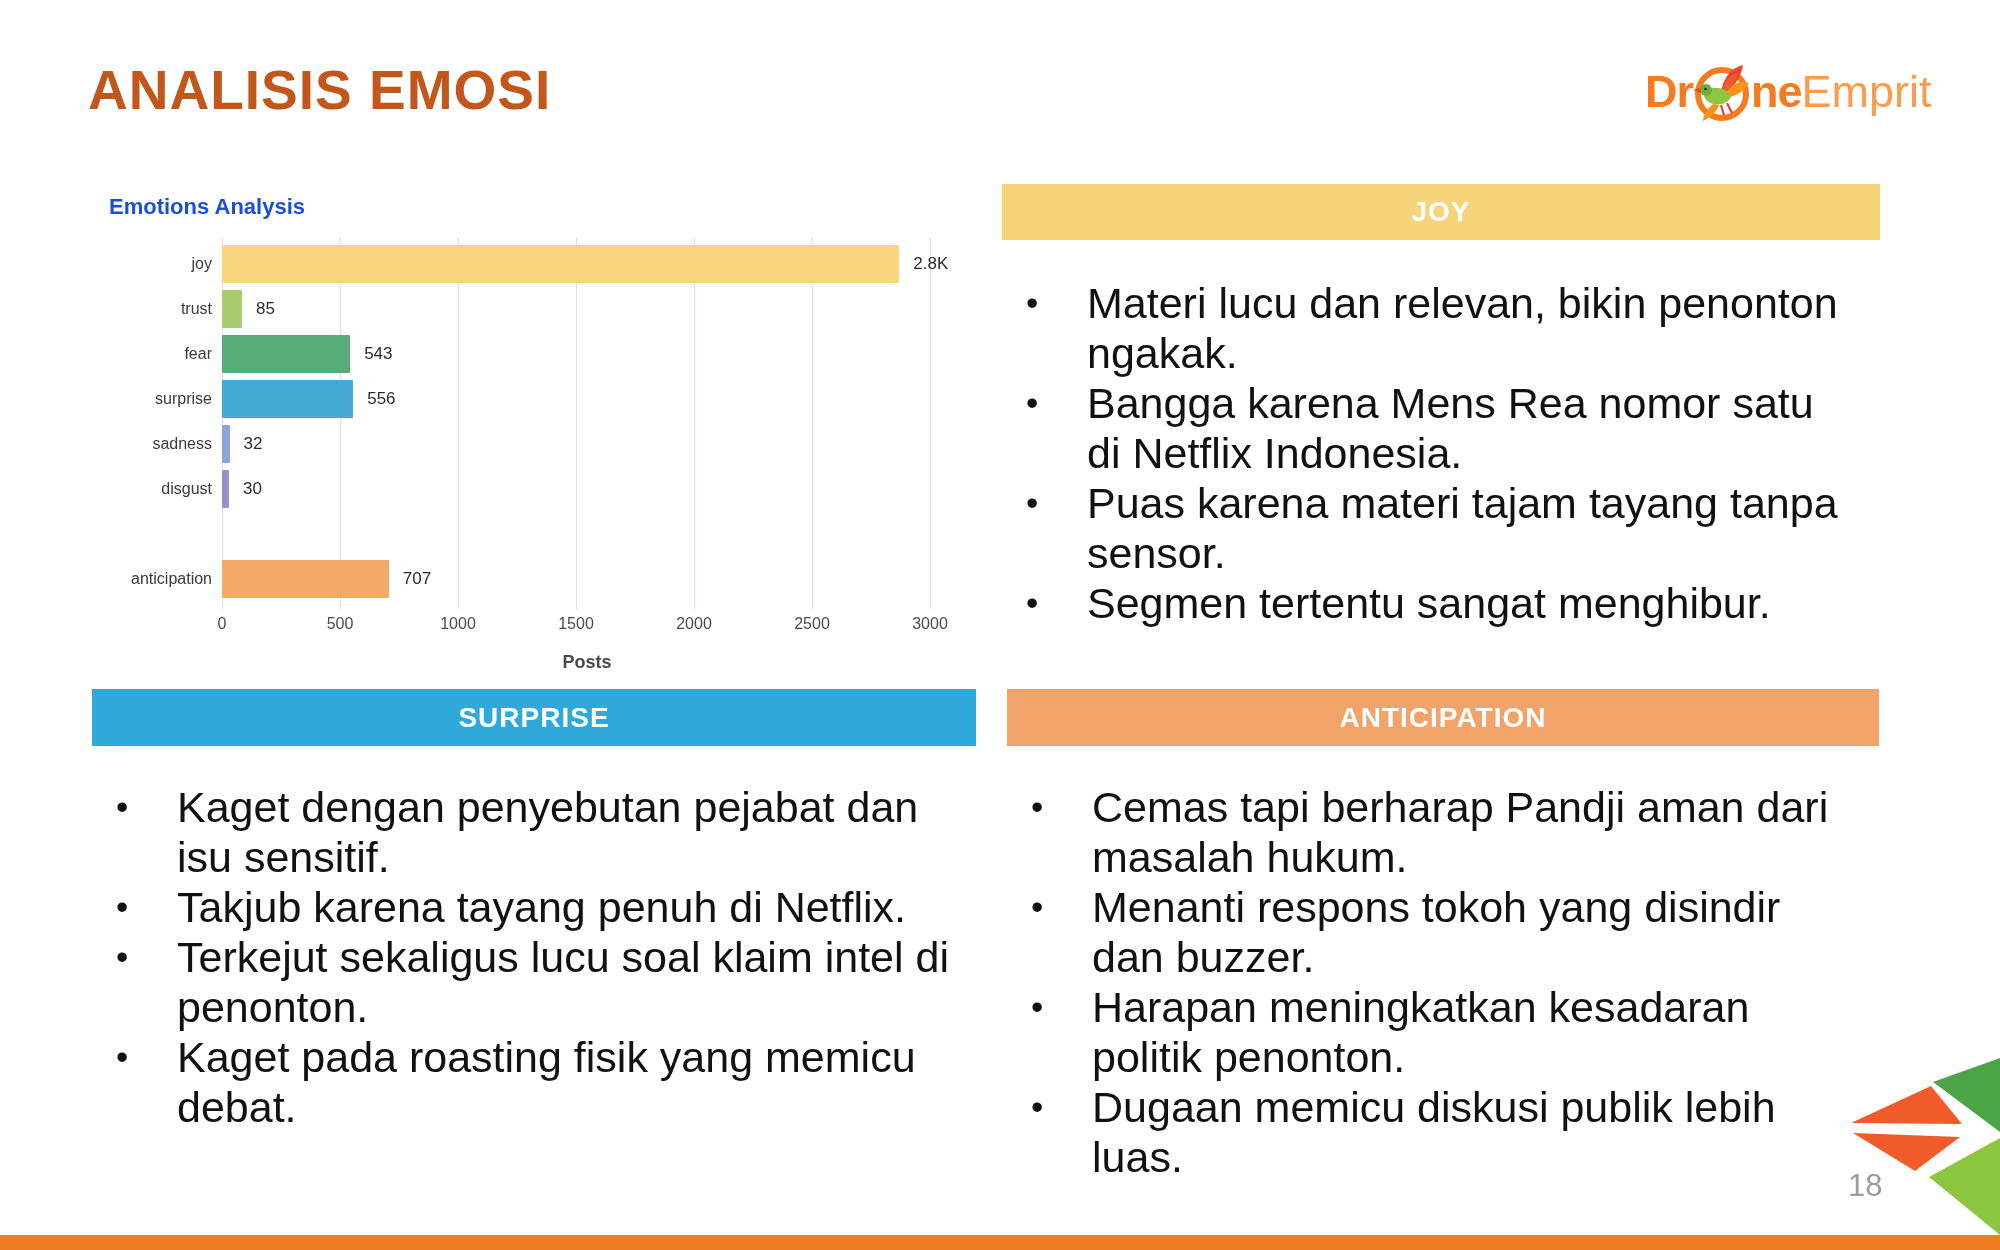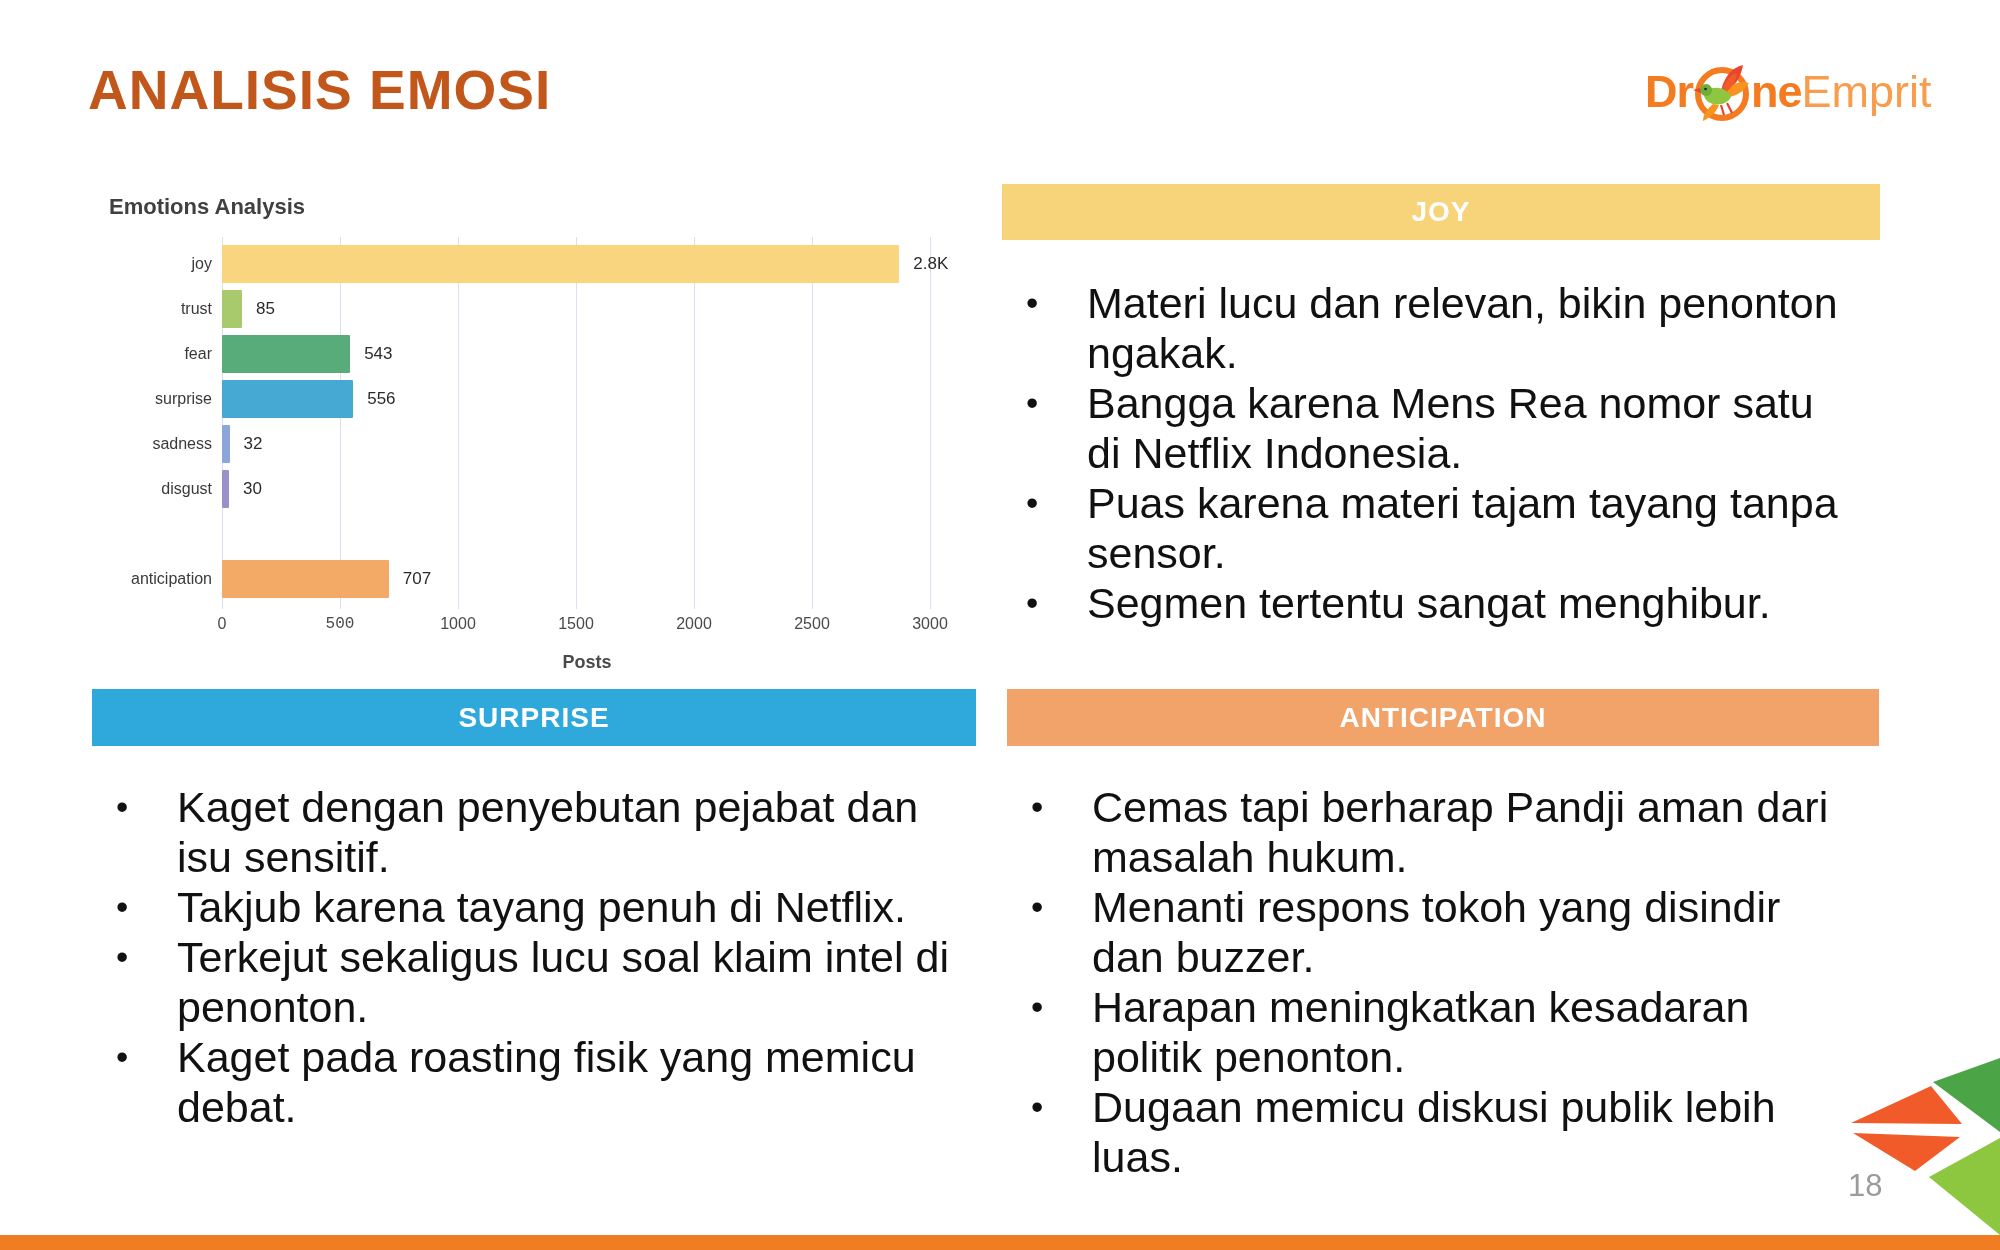--- a/index.html
+++ b/index.html
@@ -14,21 +14,21 @@
   }
   .logo{
     position:absolute;left:1645px;top:60px;height:64px;
     display:flex;align-items:center;white-space:nowrap;
   }
   .logo .lb{font-size:45px;font-weight:800;color:#F47B20;letter-spacing:-1px;}
   .logo .ll{font-size:45px;font-weight:400;color:#F89C4E;letter-spacing:0px;}
   .logo svg{display:block;margin:0 -2px;}
   
   .chart{position:absolute;left:95px;top:190px;width:880px;height:480px;}
-  .chart-title{position:absolute;left:14px;top:4px;font-size:22px;font-weight:700;color:#404040;}
+  .chart-title{position:absolute;left:14px;top:4px;font-size:22px;font-weight:700;color:#1d4ed8;}
   .plot{position:absolute;left:127px;top:55px;width:730px;height:360px;}
   .gridline{position:absolute;top:-8px;bottom:-4px;width:1px;background:#d9dff0;}
   .bar-row{position:absolute;left:0;height:38px;}
   .ylabel{
     position:absolute;left:-135px;width:125px;text-align:right;
     font-size:16px;color:#3a3a3a;top:50%;transform:translateY(-50%);
   }
   .bar{position:absolute;left:0;top:0;height:38px;border-radius:1px;}
   .val{
     position:absolute;top:50%;transform:translateY(-50%);
@@ -144,21 +144,21 @@
           <span class="val" style="left: 21.08px;">30</span>
         </div>
         <div class="bar-row" style="top: 315px; width: 730px;">
           <div class="ylabel">anticipation</div>
           <div class="bar" style="width: 166.852px; background: rgb(242, 170, 102);"></div>
           <span class="val" style="left: 180.852px;">707</span>
         </div>
       </div>
     <div class="tickrow" id="tickrow">
         <div class="tick" style="left: 0px;">0</div>
-        <div class="tick" style="left: 118px; font-family: Liberation Mono, monospace;">500</div>
+        <div class="tick" style="left: 118px;">500</div>
         <div class="tick" style="left: 236px;">1000</div>
         <div class="tick" style="left: 354px;">1500</div>
         <div class="tick" style="left: 472px;">2000</div>
         <div class="tick" style="left: 590px;">2500</div>
         <div class="tick" style="left: 708px;">3000</div>
       </div>
     <div class="xlabel">Posts</div>
   </div>
 
   <div class="panel-header ph-joy" style="background: rgb(247, 212, 121);">JOY</div>

